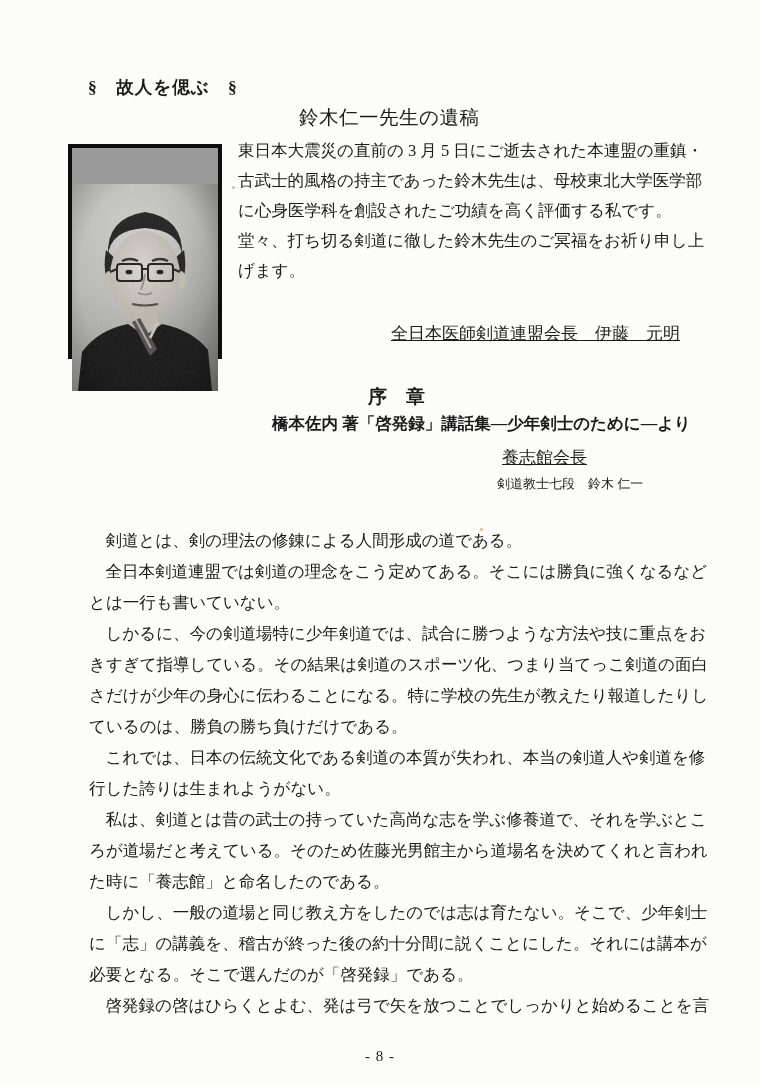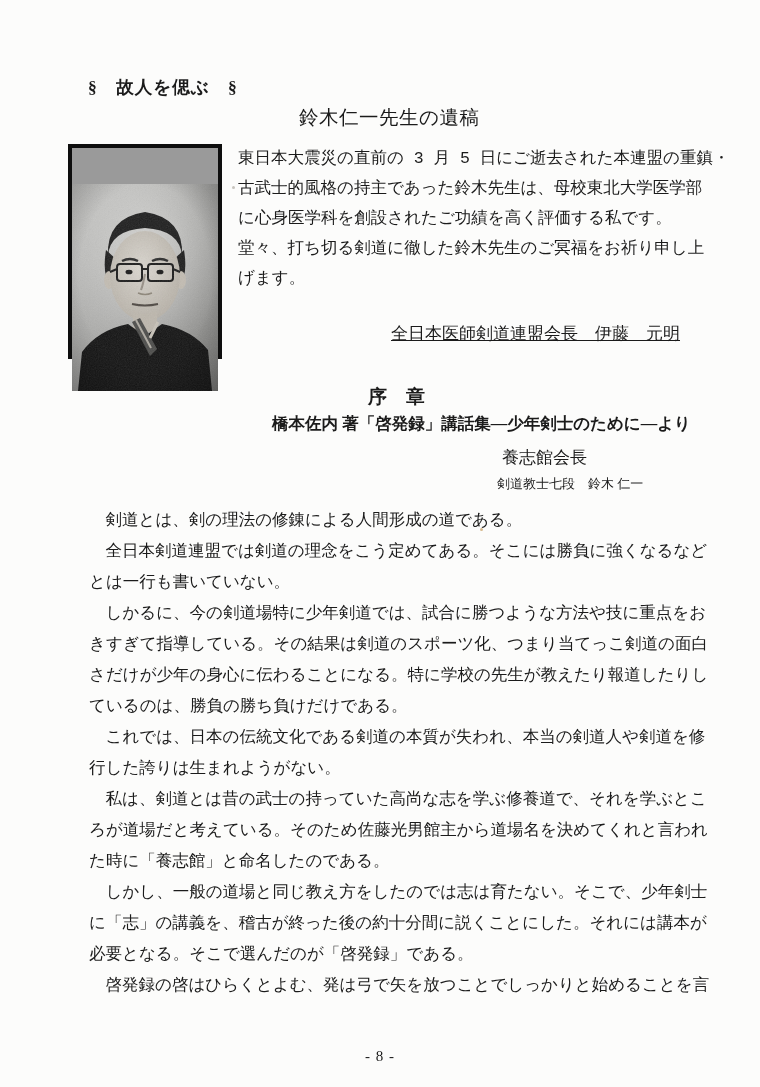--- a/index.html
+++ b/index.html
@@ -12,28 +12,28 @@
     color:#1b1b1b;
   }
   .abs{position:absolute;white-space:pre;}
   .section-mark{left:88px;top:75px;font-size:17.5px;font-weight:bold;letter-spacing:1px;}
   .doc-title{left:299px;top:104px;font-size:19.5px;font-weight:normal;letter-spacing:0.5px;}
   .photo{
     left:68px;top:144px;width:146px;height:207px;
     border:4px solid #0e0e0e;background:#9a9a9a;
   }
   .photo svg{display:block;}
-  .intro{left:238px;top:144px;font-size:16.5px;font-family:Liberation Mono, monospace;}
+  .intro{left:238px;top:136px;font-size:16.5px;}
   .intro .line{height:30px;line-height:30px;white-space:pre;}
   .signature{right:80px;top:322px;font-size:17px;text-decoration:underline;}
   .preface-heading{left:368px;top:384px;font-size:19px;font-weight:bold;}
   .preface-source{left:272px;top:413px;font-size:16.5px;font-weight:bold;}
-  .byline-title{left:502px;top:446px;font-size:17px;}
+  .byline-title{left:502px;top:446px;font-size:17px;text-decoration:underline;}
   .byline-name{left:497px;top:475px;font-size:13px;text-align:right;}
-  .body-block{left:89px;top:504px;font-size:16.5px;}
+  .body-block{left:89px;top:525px;font-size:16.5px;}
   .body-block .bline{height:31px;line-height:31px;white-space:pre;}
   .page-number{left:0;top:1048px;width:760px;text-align:center;font-size:15px;letter-spacing:1px;white-space:pre;}
   .speck{position:absolute;border-radius:50%;}
   .speck-a{left:232px;top:186px;width:3px;height:3px;background:#b9b4ad;opacity:.8;}
   .speck-b{left:480px;top:528px;width:3px;height:3px;background:#c69d5e;opacity:.7;}
 </style>
 </head>
 <body>
 
 <div class="page">

